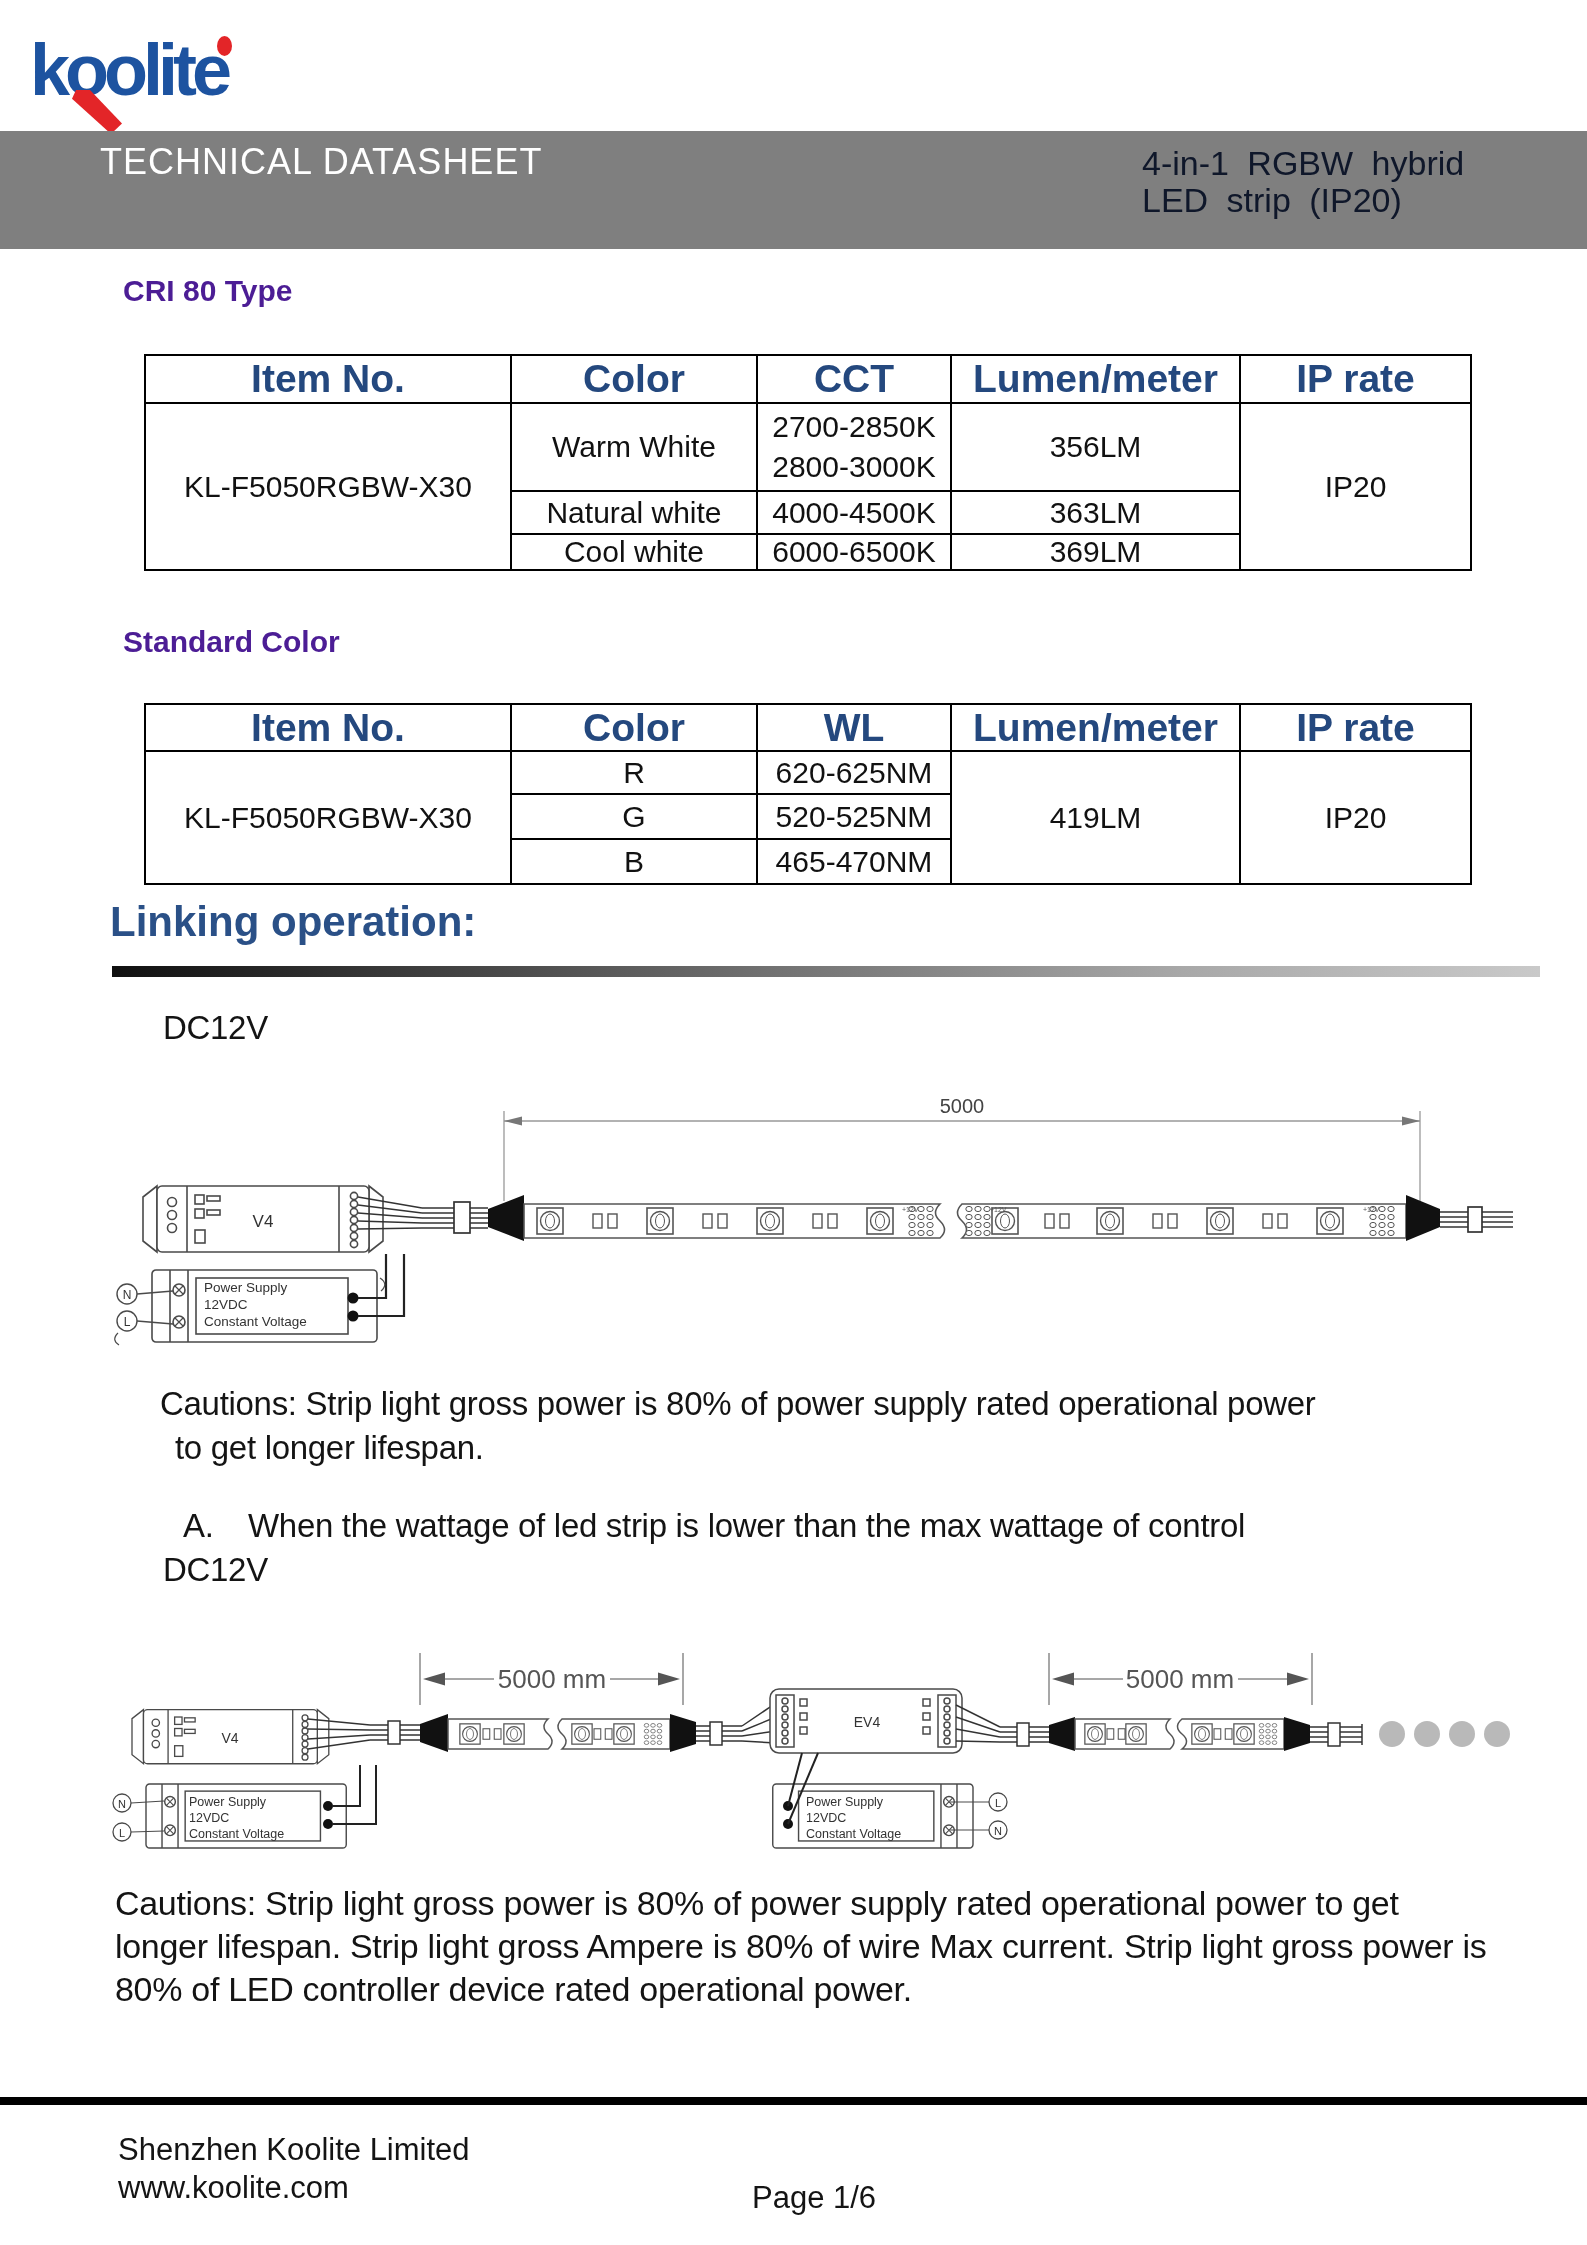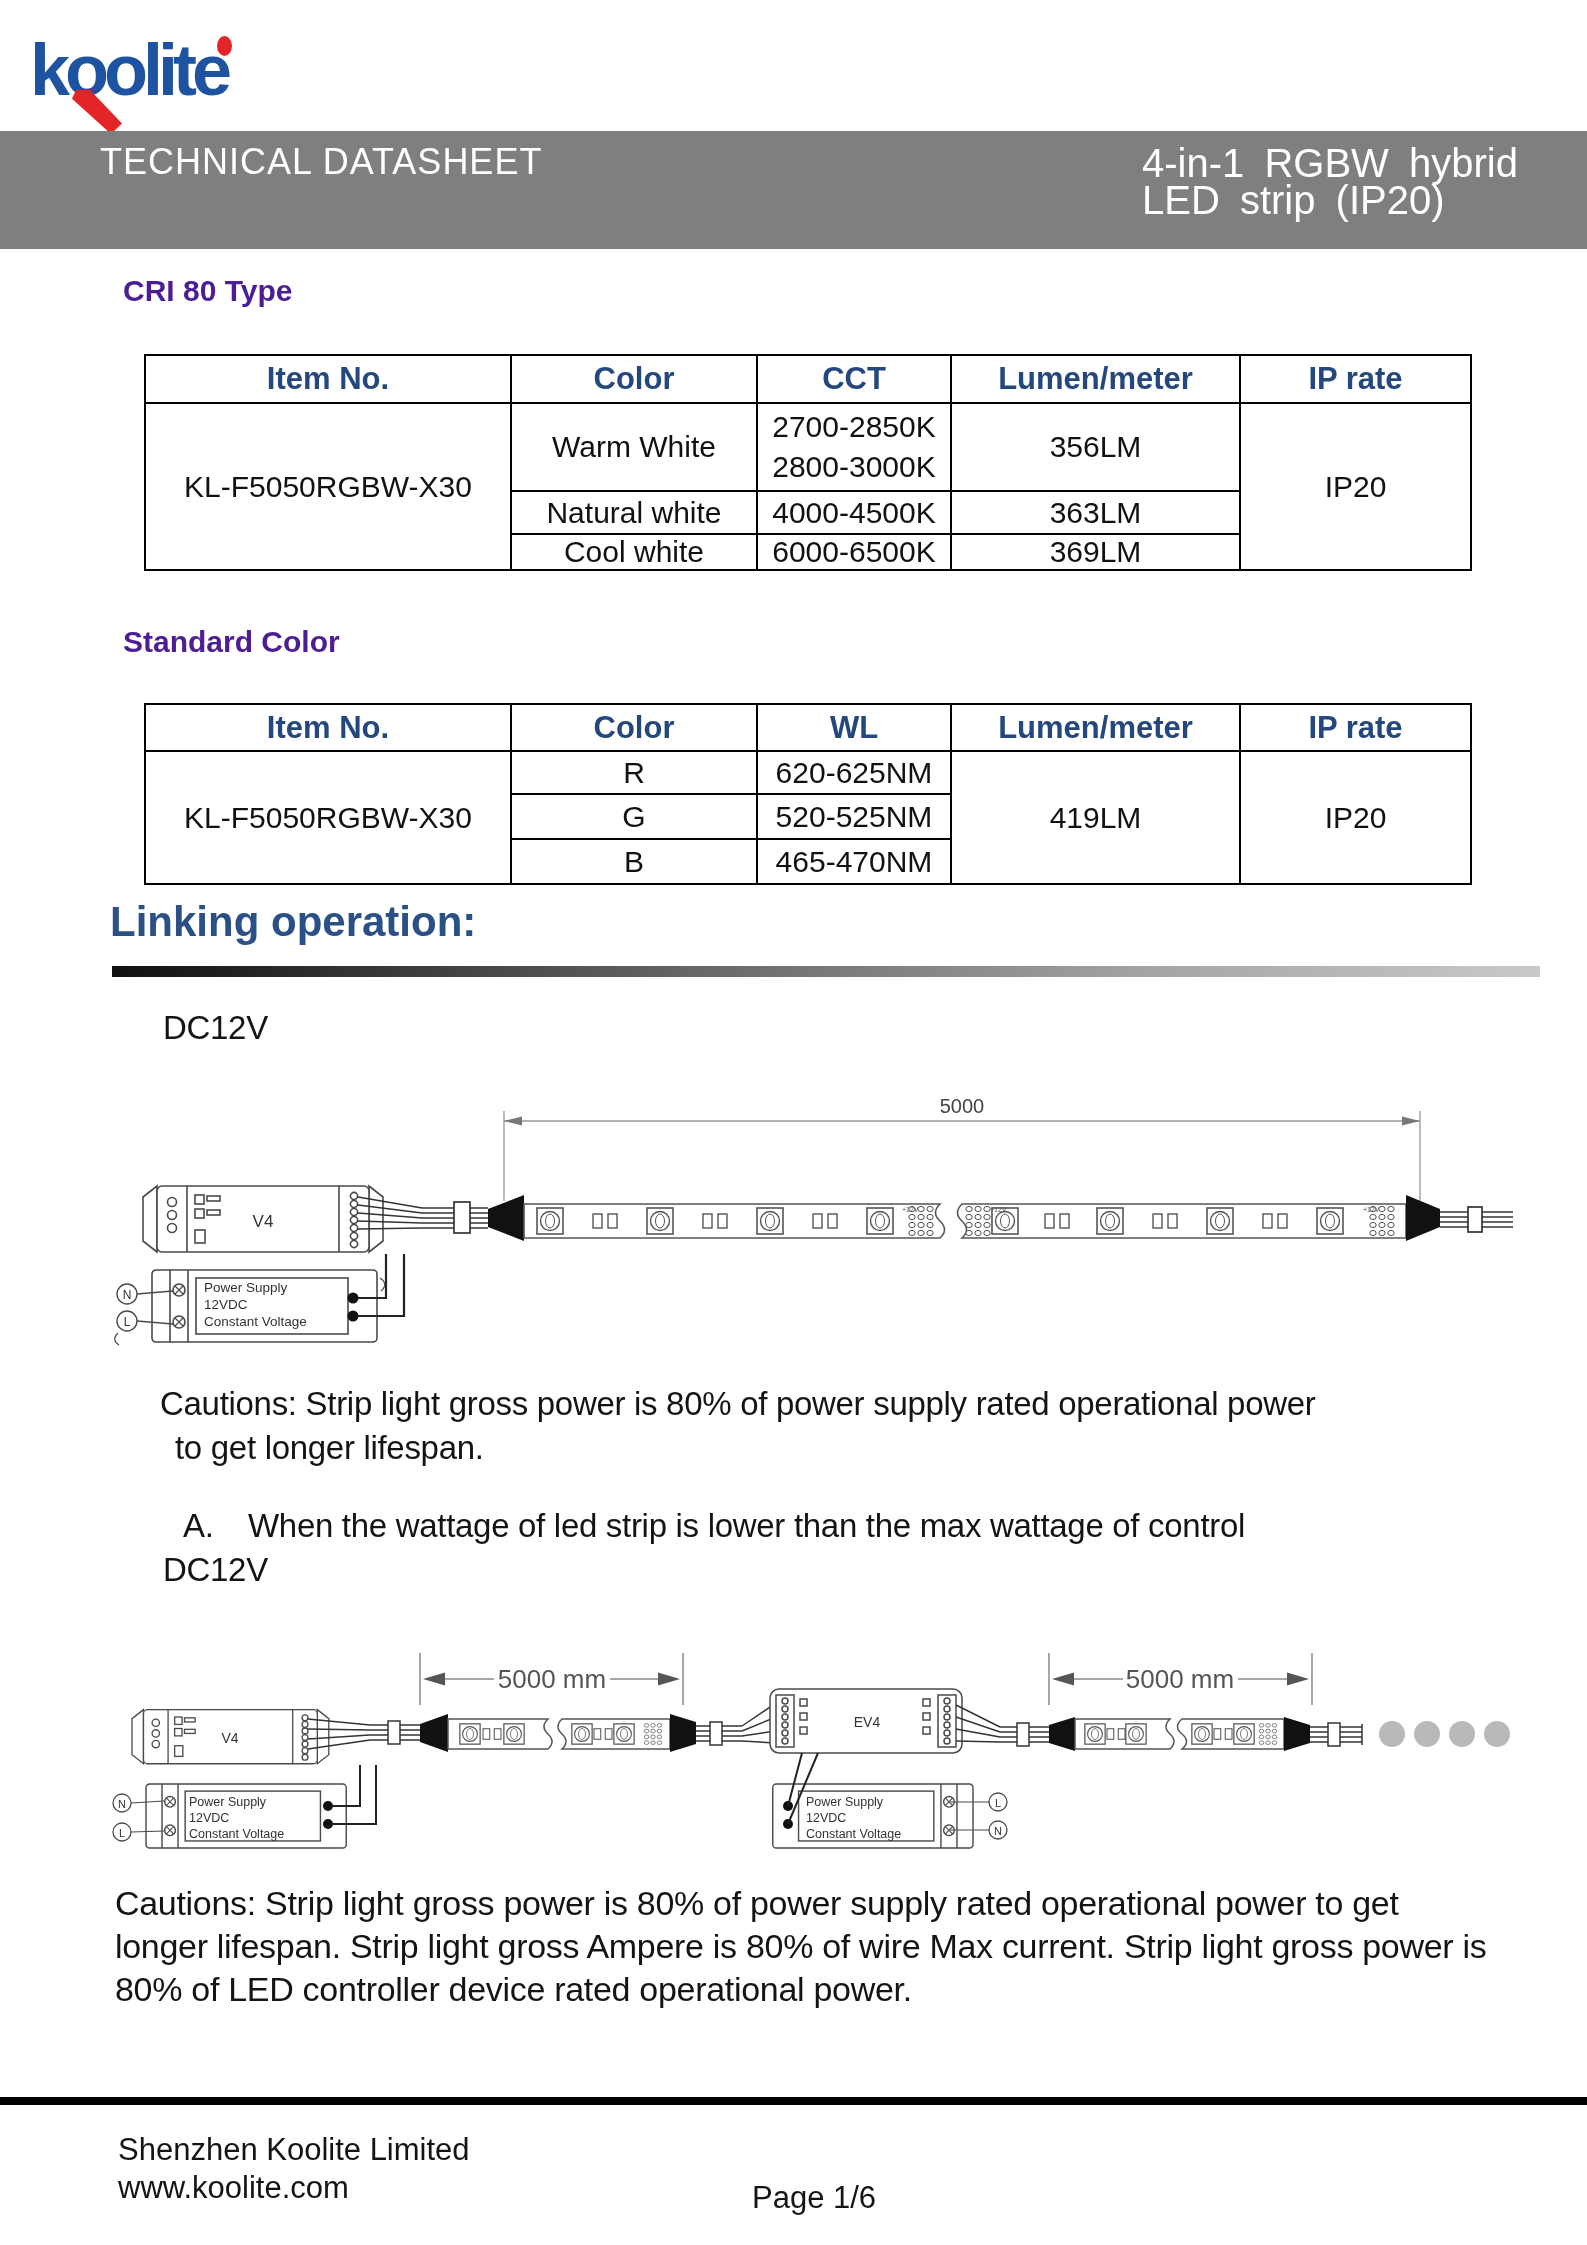--- a/index.html
+++ b/index.html
@@ -10,31 +10,31 @@
   }
   
   .logo{position:absolute; left:30px; top:20px; width:330px; height:110px;}
   .logo-text{font-weight:bold; font-size:72px; line-height:100px; color:#1d53a0; letter-spacing:-5px;}
   .logo-reddot{position:absolute; left:187px; top:16px; width:15px; height:20px; background:#e32528; border-radius:50%;}
   .logo-redwedge{position:absolute; left:42px; top:70px; width:50px; height:44px; background:#e32528;
     clip-path:polygon(8% 0, 36% 0, 100% 76%, 78% 100%, 0 20%);}
   
   .bar{position:absolute; left:0; top:131px; width:1587px; height:118px; background:#7f7f7f;}
   .bar-left{position:absolute; left:100px; top:10px; font-size:36px; color:#ffffff; letter-spacing:1px;}
-  .bar-right{position:absolute; left:1142px; top:14px; font-size:40px; line-height:37px; color:#ffffff; word-spacing:9px;}
+  .bar-right{position:absolute; left:1142px; top:14px; font-size:34px; line-height:37px; color:#0f172a; word-spacing:9px;}
   
   .h-black{position:absolute; font-size:30px; font-weight:bold; color:#4c1d95;}
   .h-blue{position:absolute; left:110px; top:898px; font-size:42px; font-weight:bold; color:#2a5087;}
   .divider{position:absolute; left:112px; top:966px; width:1428px; height:11px;
     background:linear-gradient(90deg,#101010,#6f6f6f 45%,#a8a8a8 75%,#c9c9c9);}
   
   table.spec{position:absolute; border-collapse:collapse; table-layout:fixed; width:1326px;}
   table.spec td,table.spec th{border:2px solid #000; text-align:center; vertical-align:middle;
     font-size:30px; color:#111; padding:0; overflow:hidden;}
-  table.spec th{font-size:31px; font-weight:bold; color:#24487e;}
+  table.spec th{font-size:39px; font-weight:bold; color:#24487e;}
   .cct2{line-height:40px;}
   
   .bodytext{position:absolute; font-size:33px; line-height:44px; color:#141414; letter-spacing:-0.3px;}
   .num{display:inline-block; width:45px;}
   .alab{display:inline-block; width:65px;}
   .indent{margin-left:45px;}
   
   .diagram{position:absolute; left:70px; width:1450px; height:300px;}
   
   .footline{position:absolute; left:0; top:2097px; width:1587px; height:8px; background:#000;}

